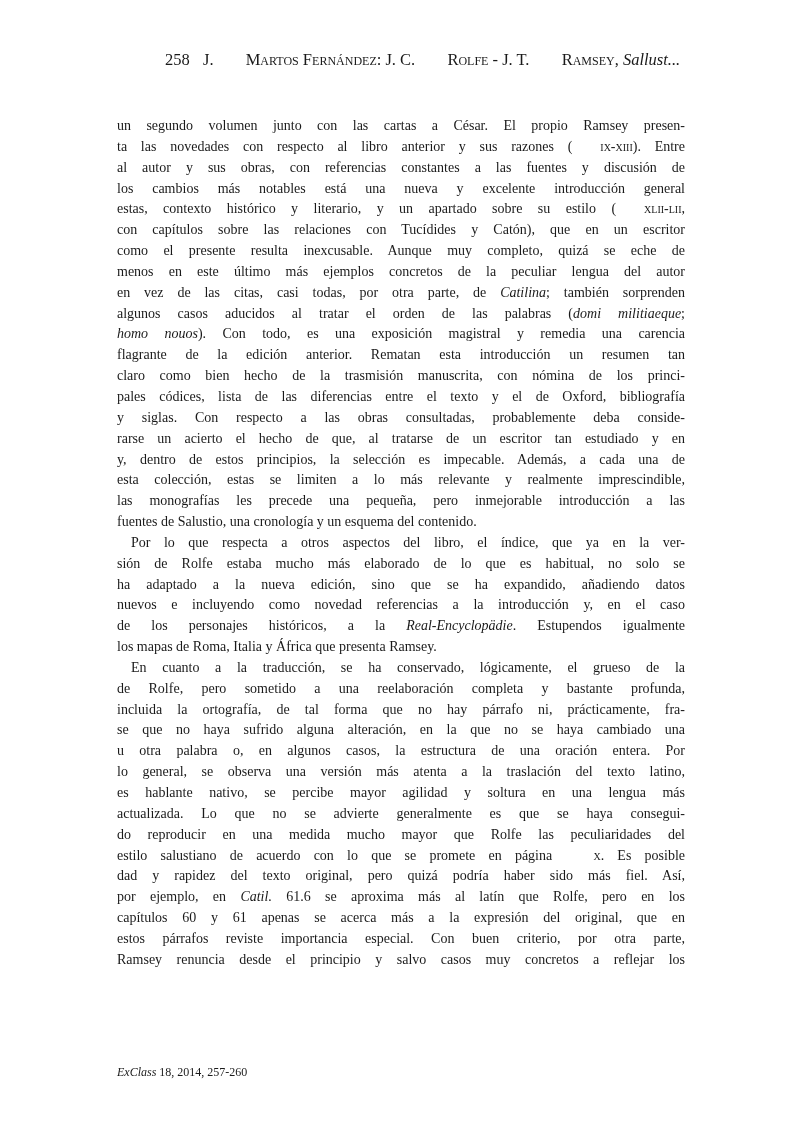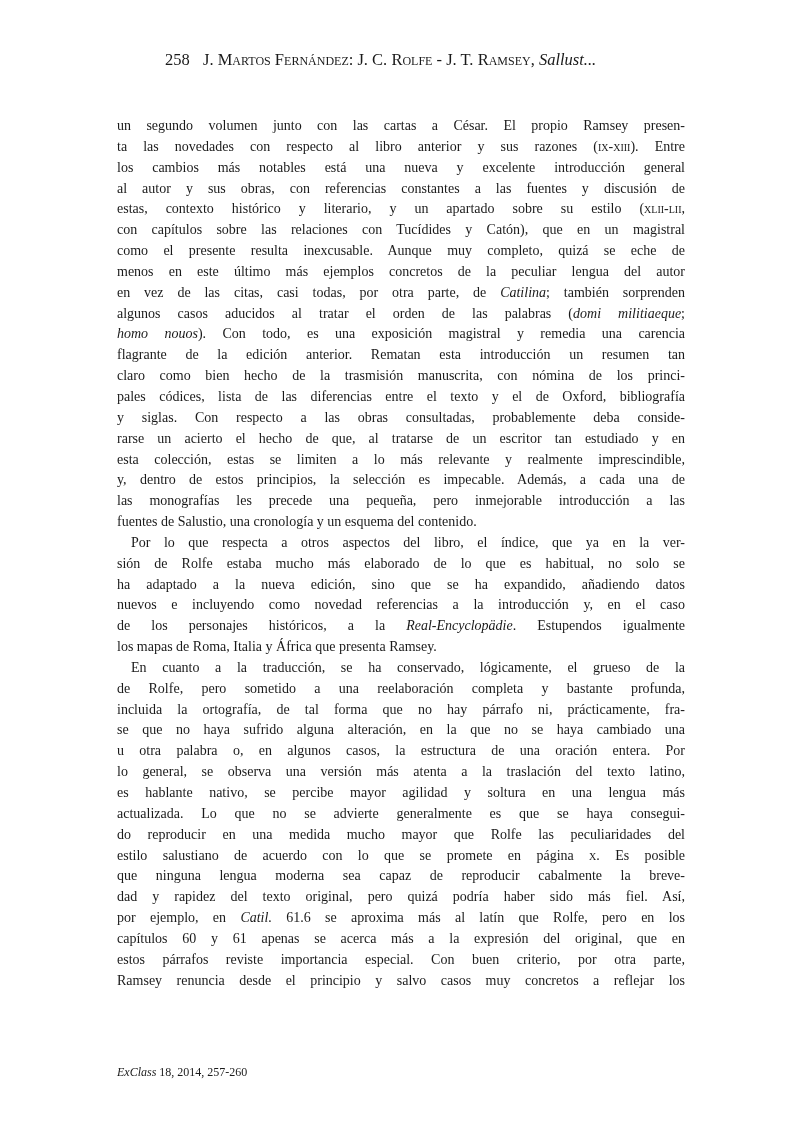--- a/index.html
+++ b/index.html
@@ -31,20 +31,21 @@
       top: 0;
       margin-left: 48px;
     }
     .running-head .head-title {
       position: absolute;
       left: 86px;
       top: 0;
     }
     .sc {
       font-variant: small-caps;
+      margin-left: 28px;
     }
     .body-text {
       position: absolute;
       top: 116px;
       left: 117px;
       width: 568px;
       font-size: 14px;
       line-height: 20.85px;
       text-align: justify;
       hyphens: manual;
@@ -81,36 +82,36 @@
 
 <div class="running-head">
   <span class="page-number">258</span>
   <span class="head-title"><span>J. </span><span class="sc">Martos Fernández</span><span>: </span><span>J. C. </span><span class="sc">Rolfe</span><span> - </span><span>J. T. </span><span class="sc">Ramsey</span><span>, </span><em>Sallust...</em></span>
 </div>
 
 <div class="body-text" id="body-text">
     <p>
       <span class="line">un segundo volumen junto con las cartas a César. El propio Ramsey presen-</span>
       <span class="line">ta las novedades con respecto al libro anterior y sus razones (<span class="sc">ix-xiii</span>). Entre</span>
+      <span class="line">al autor y sus obras, con referencias constantes a las fuentes y discusión de</span>
       <span class="line">los cambios más notables está una nueva y excelente introducción general</span>
-      <span class="line">al autor y sus obras, con referencias constantes a las fuentes y discusión de</span>
       <span class="line">estas, contexto histórico y literario, y un apartado sobre su estilo (<span class="sc">xlii-lii</span>,</span>
-      <span class="line">con capítulos sobre las relaciones con Tucídides y Catón), que en un magistral</span>
+      <span class="line">con capítulos sobre las relaciones con Tucídides y Catón), que en un escritor</span>
       <span class="line">como el presente resulta inexcusable. Aunque muy completo, quizá se eche de</span>
       <span class="line">menos en este último más ejemplos concretos de la peculiar lengua del autor</span>
       <span class="line">en vez de las citas, casi todas, por otra parte, de <em>Catilina</em>; también sorprenden</span>
       <span class="line">algunos casos aducidos al tratar el orden de las palabras (<em>domi militiaeque</em>;</span>
       <span class="line"><em>homo nouos</em>). Con todo, es una exposición magistral y remedia una carencia</span>
       <span class="line">flagrante de la edición anterior. Rematan esta introducción un resumen tan</span>
       <span class="line">claro como bien hecho de la trasmisión manuscrita, con nómina de los princi-</span>
       <span class="line">pales códices, lista de las diferencias entre el texto y el de Oxford, bibliografía</span>
       <span class="line">y siglas. Con respecto a las obras consultadas, probablemente deba conside-</span>
       <span class="line">rarse un acierto el hecho de que, al tratarse de un escritor tan estudiado y en</span>
+      <span class="line">y, dentro de estos principios, la selección es impecable. Además, a cada una de</span>
       <span class="line">esta colección, estas se limiten a lo más relevante y realmente imprescindible,</span>
-      <span class="line">y, dentro de estos principios, la selección es impecable. Además, a cada una de</span>
       <span class="line">las monografías les precede una pequeña, pero inmejorable introducción a las</span>
       <span class="line last">fuentes de Salustio, una cronología y un esquema del contenido.</span>
     </p>
     <p>
       <span class="line first-indent">Por lo que respecta a otros aspectos del libro, el índice, que ya en la ver-</span>
       <span class="line">sión de Rolfe estaba mucho más elaborado de lo que es habitual, no solo se</span>
       <span class="line">ha adaptado a la nueva edición, sino que se ha expandido, añadiendo datos</span>
       <span class="line">nuevos e incluyendo como novedad referencias a la introducción y, en el caso</span>
       <span class="line">de los personajes históricos, a la <em>Real-Encyclopädie</em>. Estupendos igualmente</span>
       <span class="line last">los mapas de Roma, Italia y África que presenta Ramsey.</span>
@@ -119,21 +120,20 @@
       <span class="line first-indent">En cuanto a la traducción, se ha conservado, lógicamente, el grueso de la</span>
       <span class="line">de Rolfe, pero sometido a una reelaboración completa y bastante profunda,</span>
       <span class="line">incluida la ortografía, de tal forma que no hay párrafo ni, prácticamente, fra-</span>
       <span class="line">se que no haya sufrido alguna alteración, en la que no se haya cambiado una</span>
       <span class="line">u otra palabra o, en algunos casos, la estructura de una oración entera. Por</span>
       <span class="line">lo general, se observa una versión más atenta a la traslación del texto latino,</span>
       <span class="line">es hablante nativo, se percibe mayor agilidad y soltura en una lengua más</span>
       <span class="line">actualizada. Lo que no se advierte generalmente es que se haya consegui-</span>
       <span class="line">do reproducir en una medida mucho mayor que Rolfe las peculiaridades del</span>
       <span class="line">estilo salustiano de acuerdo con lo que se promete en página <span class="sc">x</span>. Es posible</span>
-      <span class="line">que ninguna lengua moderna sea capaz de reproducir cabalmente la breve-</span>
       <span class="line">dad y rapidez del texto original, pero quizá podría haber sido más fiel. Así,</span>
       <span class="line">por ejemplo, en <em>Catil.</em> 61.6 se aproxima más al latín que Rolfe, pero en los</span>
       <span class="line">capítulos 60 y 61 apenas se acerca más a la expresión del original, que en</span>
       <span class="line">estos párrafos reviste importancia especial. Con buen criterio, por otra parte,</span>
       <span class="line">Ramsey renuncia desde el principio y salvo casos muy concretos a reflejar los</span>
     </p>
   </div>
 
 <div class="footer">
   <em>ExClass</em><span> 18, 2014, 257-260</span>

